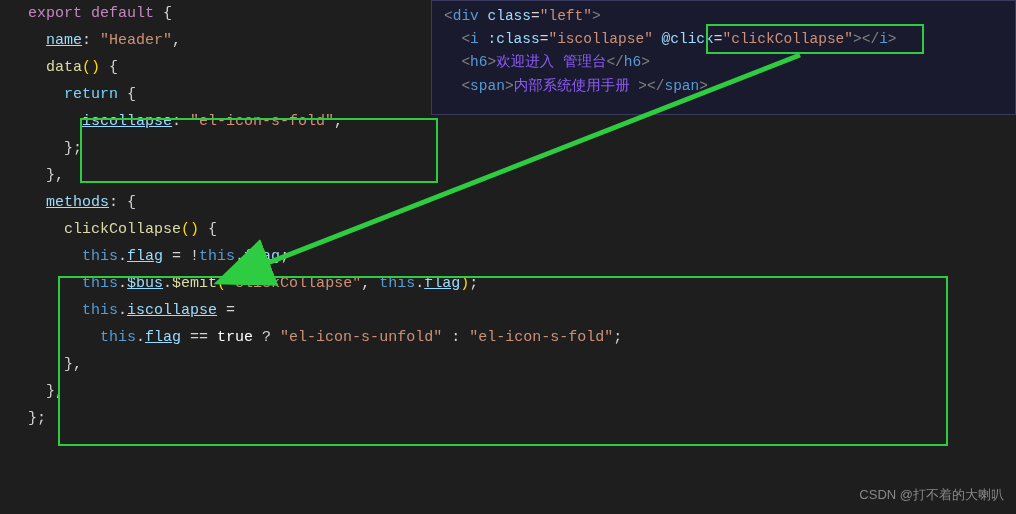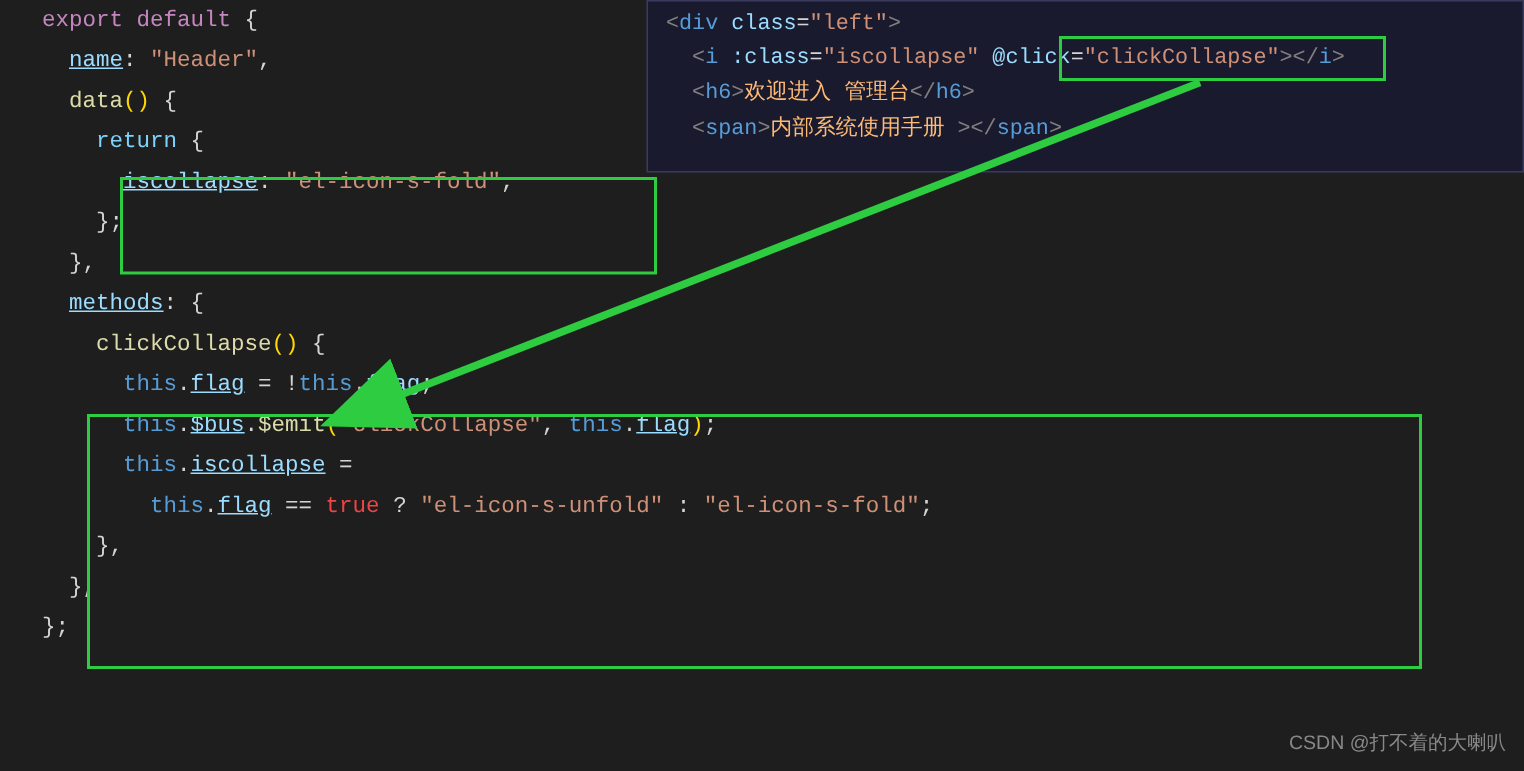--- a/index.html
+++ b/index.html
@@ -15,34 +15,34 @@
       position: relative;
     }
     .editor { padding: 0 0 0 28px; position: relative; width: 100%; height: 100%; }
     .code-line { white-space: pre; }
     
     
     .kw-export { color: #c586c0; }
     .kw-default { color: #c586c0; }
     .kw-return { color: #7dd3fc; }
     .kw-this { color: #569cd6; }
-    .kw-true { color: #ef4444; }
+    .kw-true { color: #ffffff; }
     .kw-false { color: #569cd6; }
     .prop { color: #9cdcfe; text-decoration: underline; }
     .func { color: #dcdcaa; }
     .str { color: #ce9178; }
     .punc { color: #d4d4d4; }
     .op { color: #d4d4d4; }
     .brace { color: #d4d4d4; }
     .paren { color: #ffd700; }
     .tag { color: #808080; }
     .tagname { color: #569cd6; }
     .attr { color: #9cdcfe; }
     .attrval { color: #ce9178; }
-    .text { color: #fdba74; }
+    .text { color: #8b5cf6; }
 
     .right-pane {
       position: absolute;
       top: 0;
       right: 0;
       width: 585px;
       height: 115px;
       background: #1a1a2e;
       border: 1px solid #3a3a5e;
       padding: 4px 4px 4px 12px;

